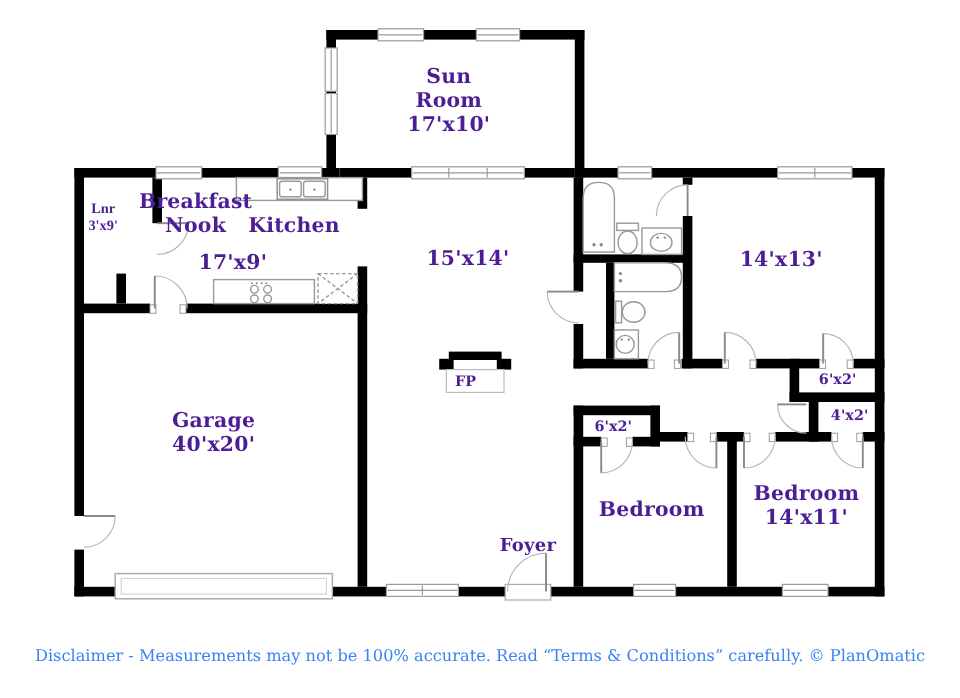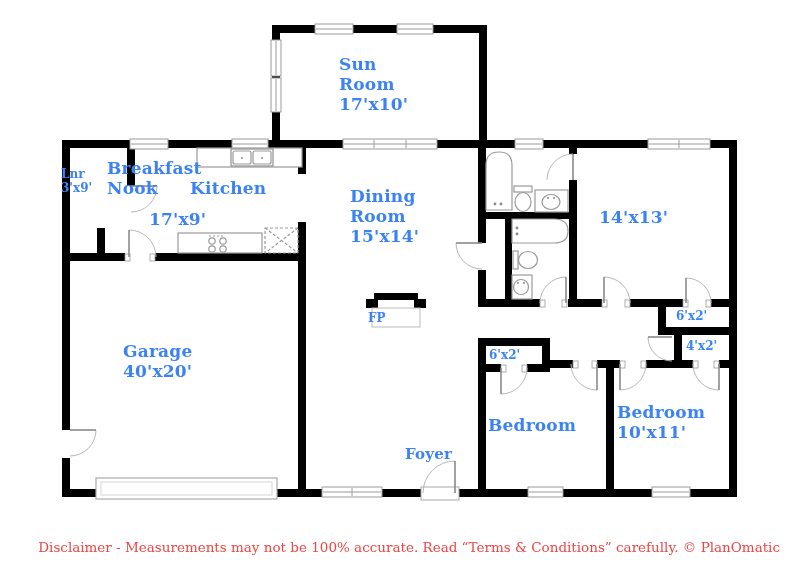--- a/index.html
+++ b/index.html
@@ -1,25 +1,25 @@
 <!DOCTYPE html>
 <html><head>
 <meta charset="utf-8">
 <style>
   html,body{margin:0;padding:0;background:#fff;}
   #plan{position:relative;width:800px;height:582px;background:#fff;overflow:hidden;
         font-family:"DejaVu Serif",serif;}
   #plan svg{position:absolute;left:0;top:0;}
-  .lbl{position:absolute;transform:translate(-50%,-50%);
-       font-weight:700;color:#3b82f6;line-height:1.18;font-size:17px;letter-spacing:.2px;}
+  .lbl{position:absolute;transform:translate(-50%,-50%);text-align:center;
+       font-weight:700;color:#4c1d95;line-height:1.18;font-size:17px;letter-spacing:.2px;}
   .lbl .nm,.lbl .sz{display:block;}
   .small{font-size:12px;letter-spacing:0;}
   .mid{font-size:15px;}
   .disclaimer{position:absolute;left:50%;top:547px;transform:translate(-50%,-50%);
-       width:760px;text-align:right;font-size:13.5px;font-weight:400;color:#ef4444;}
+       width:760px;text-align:center;font-size:13.5px;font-weight:400;color:#3b82f6;}
 </style>
 </head>
 <body>
 
 <div id="plan">
 
 <svg width="800" height="582" viewBox="0 0 800 582">
 
   <g fill="#000">
 
@@ -310,27 +310,26 @@
       <span class="nm">Breakfast Nook</span>
     </div>
   <div class="lbl" style="left:194px;top:219px;width:90px;">
       <span class="sz">17'x9'</span>
     </div>
 
   <div class="lbl" style="left:245px;top:188px;width:110px;">
       <span class="nm">Kitchen</span>
     </div>
 
-  <div class="lbl small" style="left:86px;top:181px;width:50px;">
+  <div class="lbl small" style="left:86px;top:181px;width:50px;font-family:Liberation Serif, serif;">
       <span class="nm">Lnr</span>
       <span class="sz">3'x9'</span>
     </div>
 
   <div class="lbl" style="left:390px;top:216px;width:80px;">
-      <span class="nm">Dining Room</span>
       <span class="sz">15'x14'</span>
     </div>
 
   <div class="lbl" style="left:651px;top:217px;width:104px;">
       <span class="sz">14'x13'</span>
     </div>
 
   <div class="lbl" style="left:178px;top:361px;width:110px;">
       <span class="nm">Garage</span>
       <span class="sz">40'x20'</span>
@@ -340,21 +339,21 @@
   <div class="lbl mid" style="left:440px;top:455px;width:70px;">
       <span class="nm">Foyer</span>
     </div>
 
   <div class="lbl" style="left:543px;top:425px;width:110px;">
       <span class="nm">Bedroom</span>
     </div>
 
   <div class="lbl" style="left:672px;top:422px;width:110px;">
       <span class="nm">Bedroom</span>
-      <span class="sz">10'x11'</span>
+      <span class="sz">14'x11'</span>
     </div>
 
   <div class="lbl small" style="left:388px;top:318px;width:40px;"><span>FP</span></div>
 
   <div class="lbl small" style="left:511px;top:355px;width:44px;"><span>6'x2'</span></div>
   <div class="lbl small" style="left:698px;top:316px;width:44px;"><span>6'x2'</span></div>
   <div class="lbl small" style="left:708px;top:346px;width:44px;"><span>4'x2'</span></div>
 
   <div class="disclaimer">Disclaimer - Measurements may not be 100% accurate. Read “Terms &amp; Conditions” carefully. © PlanOmatic</div>
 </div>

